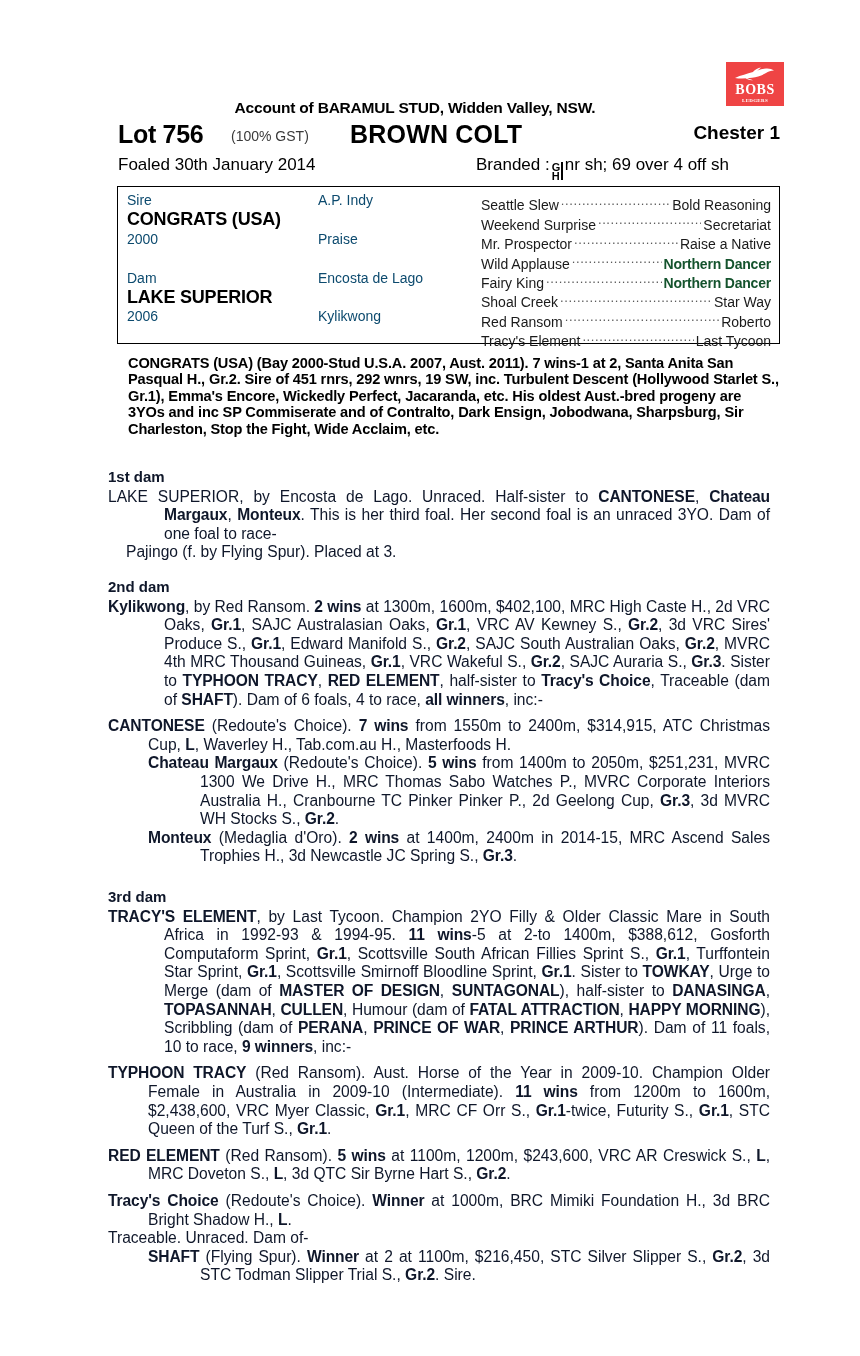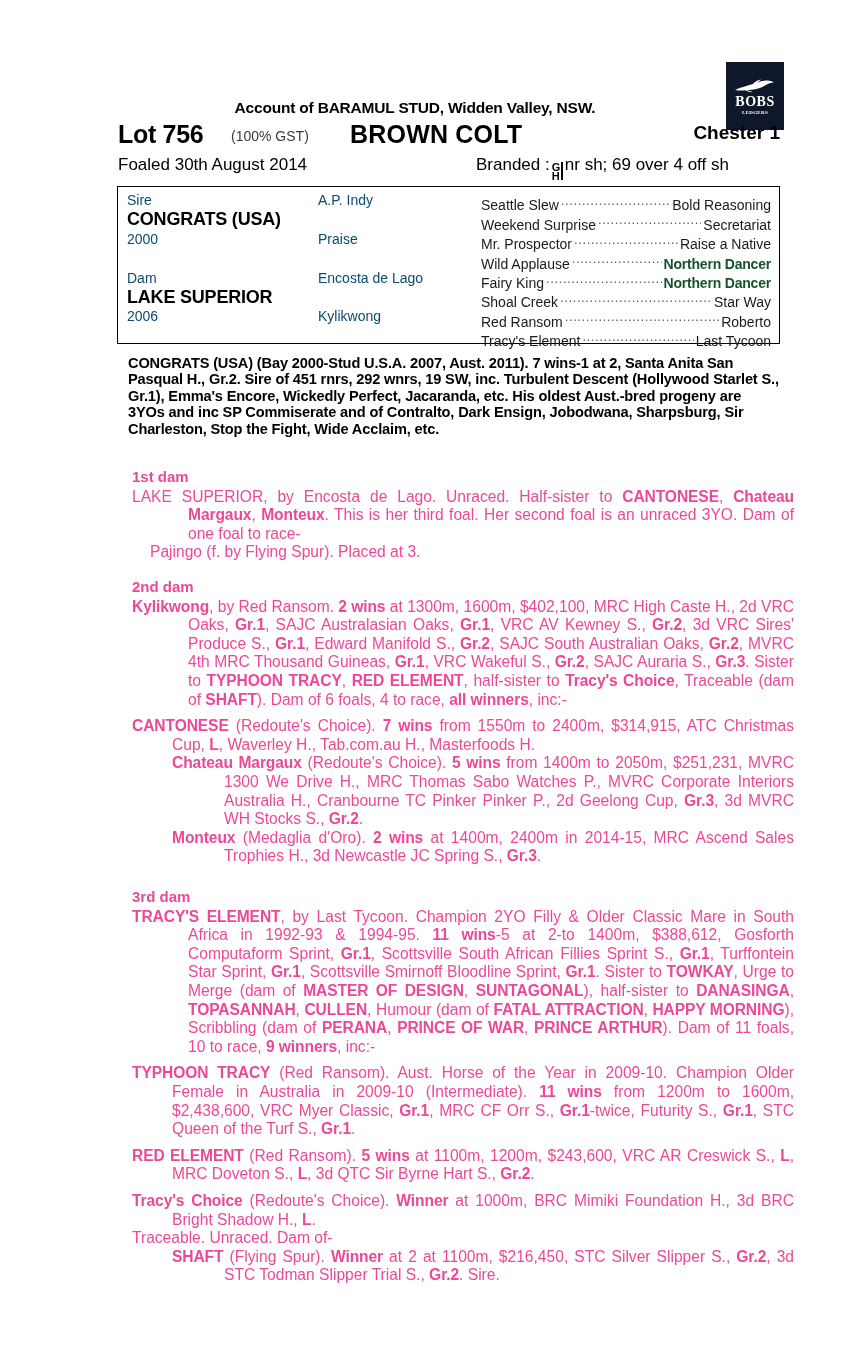--- a/index.html
+++ b/index.html
@@ -22,22 +22,22 @@
     padding: 0;
     overflow: hidden;
   }
 
   
   .bobs-logo {
     position: absolute;
     right: 76px;
     top: 62px;
     width: 58px;
-    height: 68px;
-    background: #0f172a;
+    height: 44px;
+    background: #ef4444;
     display: flex;
     flex-direction: column;
     align-items: center;
     justify-content: center;
   }
   .bobs-logo svg { display: block; }
   .bobs-word {
     color: #fff;
     font-family: "Liberation Serif", serif;
     font-weight: bold;
@@ -227,25 +227,25 @@
     width: 652px;
     font-size: 14.6px;
     font-weight: bold;
     line-height: 16.4px;
     letter-spacing: -0.15px;
   }
 
   
   .section {
     position: absolute;
-    left: 132px;
+    left: 108px;
     width: 662px;
     font-size: 15.6px;
     line-height: 18.6px;
-    color: #ec4899;
+    color: #0f172a;
   }
   .sec-head {
     font-weight: bold;
     font-size: 15px;
     margin-bottom: 1px;
   }
   .entry {
     text-align: justify;
     text-justify: inter-word;
     margin: 0;
@@ -274,21 +274,21 @@
   <div class="account-line">Account of BARAMUL STUD, Widden Valley, NSW.</div>
 
   <div class="lot-row">
     <span class="lot-number">Lot 756</span>
     <span class="lot-gst">(100% GST)</span>
     <span class="lot-colour">BROWN COLT</span>
     <span class="lot-venue">Chester 1</span>
   </div>
 
   <div class="foaled-row">
-    <span class="foaled-left">Foaled 30th August 2014</span>
+    <span class="foaled-left">Foaled 30th January 2014</span>
     <span class="branded-right">
       <span>Branded :</span>
       <span class="brand-stack">
         <span class="brand-letters">
           <span>G</span>
           <span>H</span>
         </span>
         <span class="brand-bar"></span>
       </span>
       <span>nr sh; 69 over 4 off sh</span>

